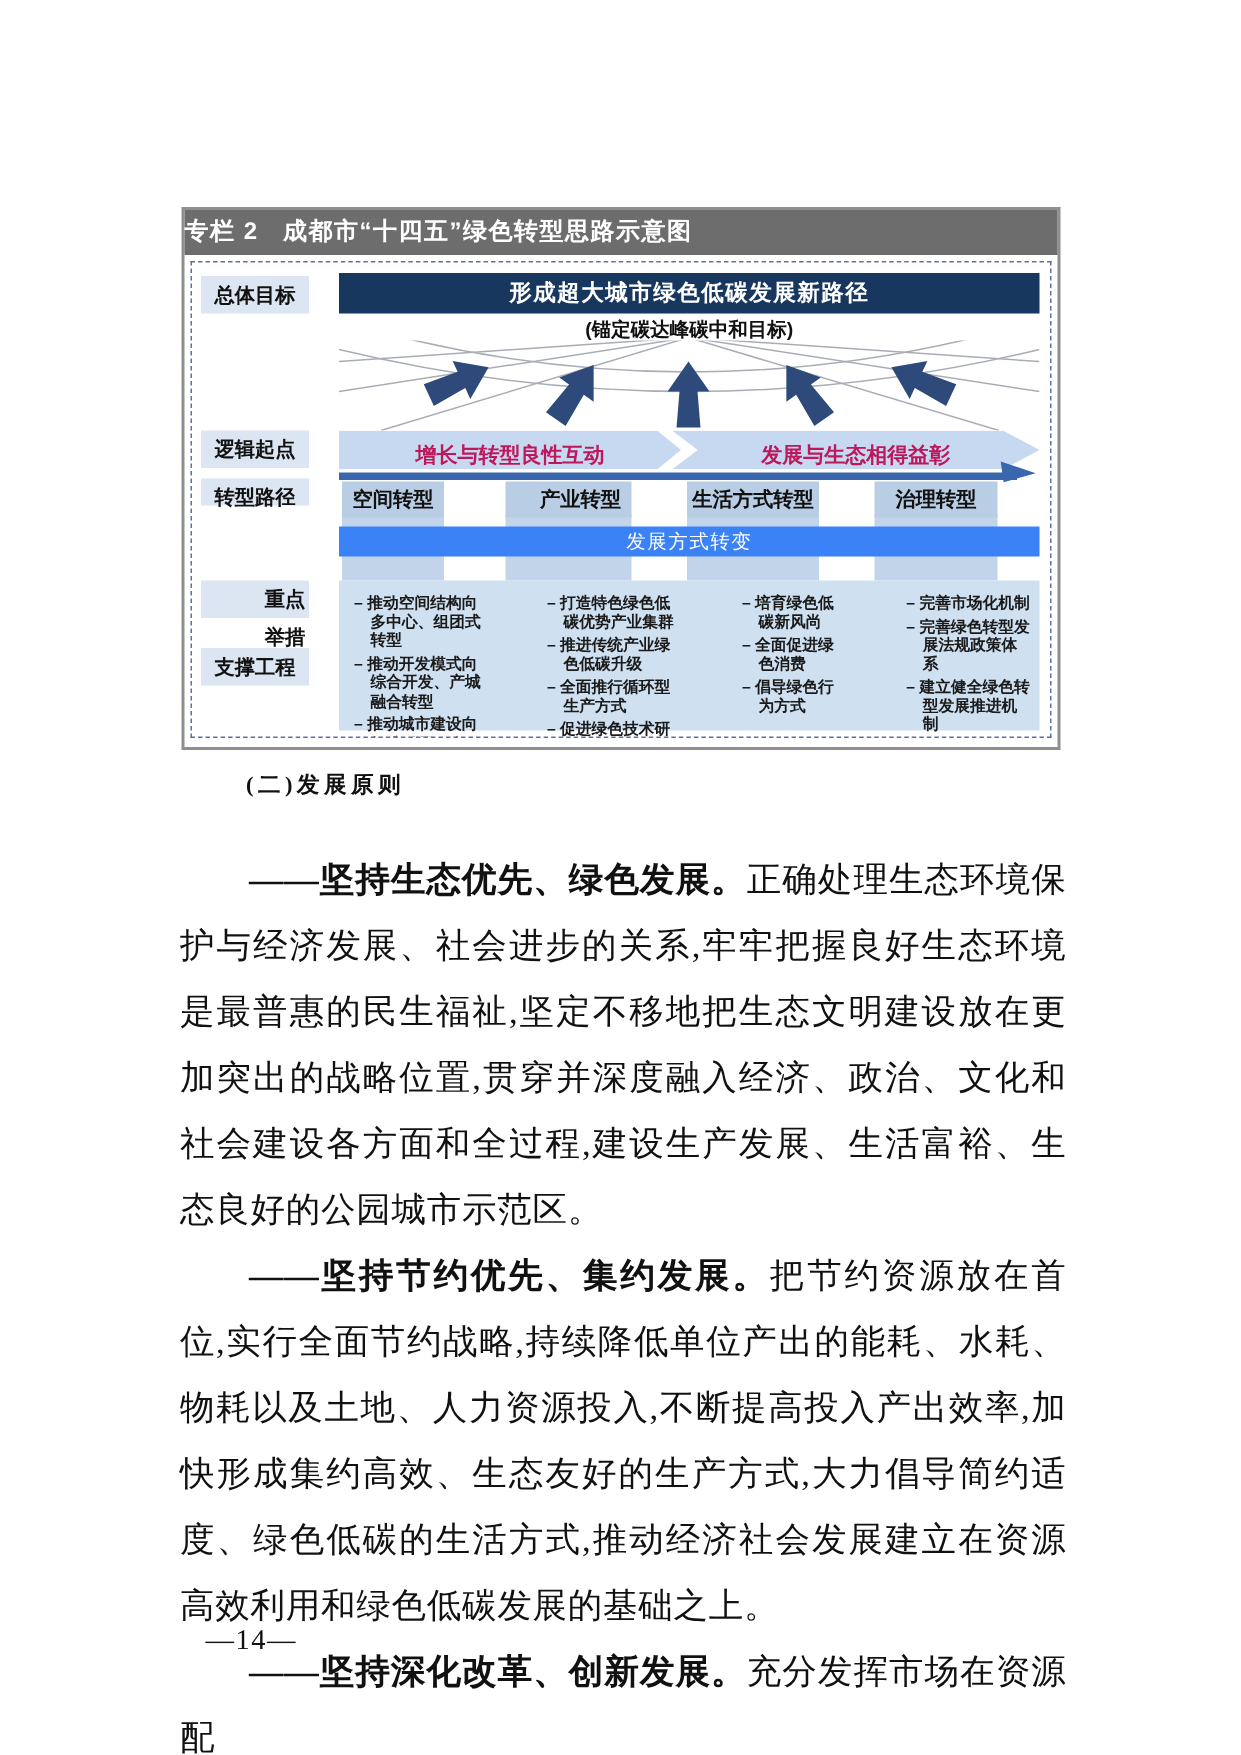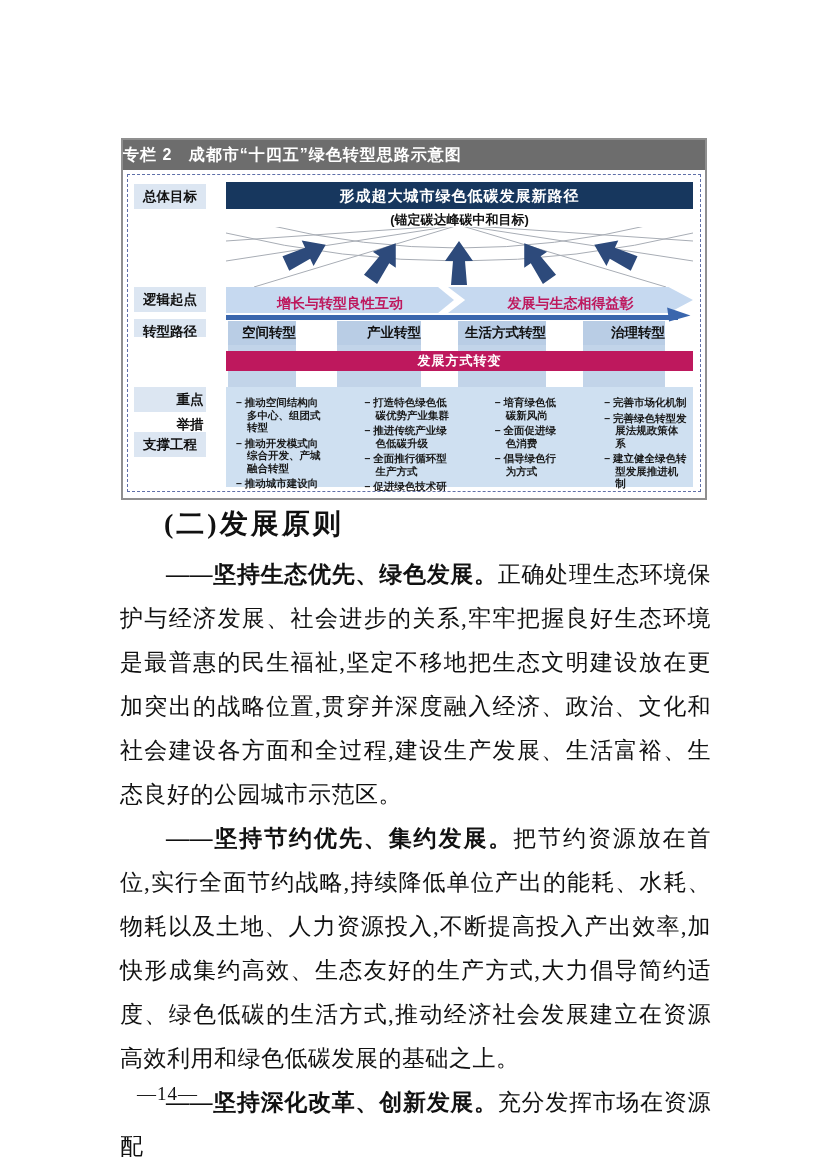--- a/index.html
+++ b/index.html
@@ -59,56 +59,56 @@
     background:#3a66ad;
   }
   .thinbar-head {
     position:absolute; left:540px; top:131px; width:0; height:0;
     border-left:22px solid #3a66ad; border-top:11px solid transparent;
     border-bottom:3px solid transparent; transform:rotate(-8deg);
   }
 
   .pathbox, .pathtab { position:absolute; background:#b9cde5; }
   .pathbox {
-    top:146px; height:24px; text-align:right;
+    top:146px; height:24px; text-align:center;
     font-family:"Liberation Sans", sans-serif; font-weight:bold;
     font-size:13.5px; line-height:24px; color:#111; z-index:3;
   }
   .pathtab { top:168px; height:44px; background:#c2d4e9; z-index:1; }
   .b1 { left:100px; width:68px; }
   .b2 { left:209px; width:84px;padding-left:16px; }
   .b3 { left:330px; width:88px; }
   .b4 { left:455px; width:82px; }
 
   .devbar {
     position:absolute; left:98px; top:176px; width:467px; height:20px;
-    background:#be185d; color:#ffffff; text-align:center; z-index:2;
-    font-family:"Liberation Sans", sans-serif; font-weight:bold;
+    background:#3b82f6; color:#ffffff; text-align:center; z-index:2;
+    font-family:"Liberation Sans", sans-serif; font-weight:normal;
     font-size:13px; line-height:20px; letter-spacing:1px;
   }
 
   .content-box {
     position:absolute; left:98px; top:212px; width:467px; height:100px;
     background:#cfe0f1; z-index:2; display:flex;
     padding:9px 6px 4px 10px;
     font-family:"Liberation Sans", sans-serif;
     gap:35px;
   }
   .mcol { font-size:10.5px; line-height:12.5px; color:#1a1a1a; font-weight:bold; }
   .mcol .li { padding-left:11px; text-indent:-11px; margin-bottom:3px; }
   .c1 { width:122px; margin-right:8px; }
   .c2 { width:124px; margin-right:8px; }
   .c3 { width:92px;  margin-right:10px; }
   .c4 { width:118px; }
 
   
   .bodytext { position:absolute; left:120px; top:507px; width:591px; }
   .heading {
-    font-size:28px; font-weight:bold; line-height:34px;
-    padding-left:44px; letter-spacing:3px; margin-bottom:12px;
+    font-size:15px; font-weight:bold; line-height:34px;
+    padding-left:44px; letter-spacing:3px; margin-bottom:24px;
   }
   .para {
     font-size:23px; line-height:44px; text-align:justify;
     text-justify:inter-character; text-indent:46px; letter-spacing:0.5px;
   }
   .para .lead { font-weight:bold; }
 
   .pagenum {
     position:absolute; left:137px; top:1083px; font-size:19px; color:#111;
     letter-spacing:1px;

